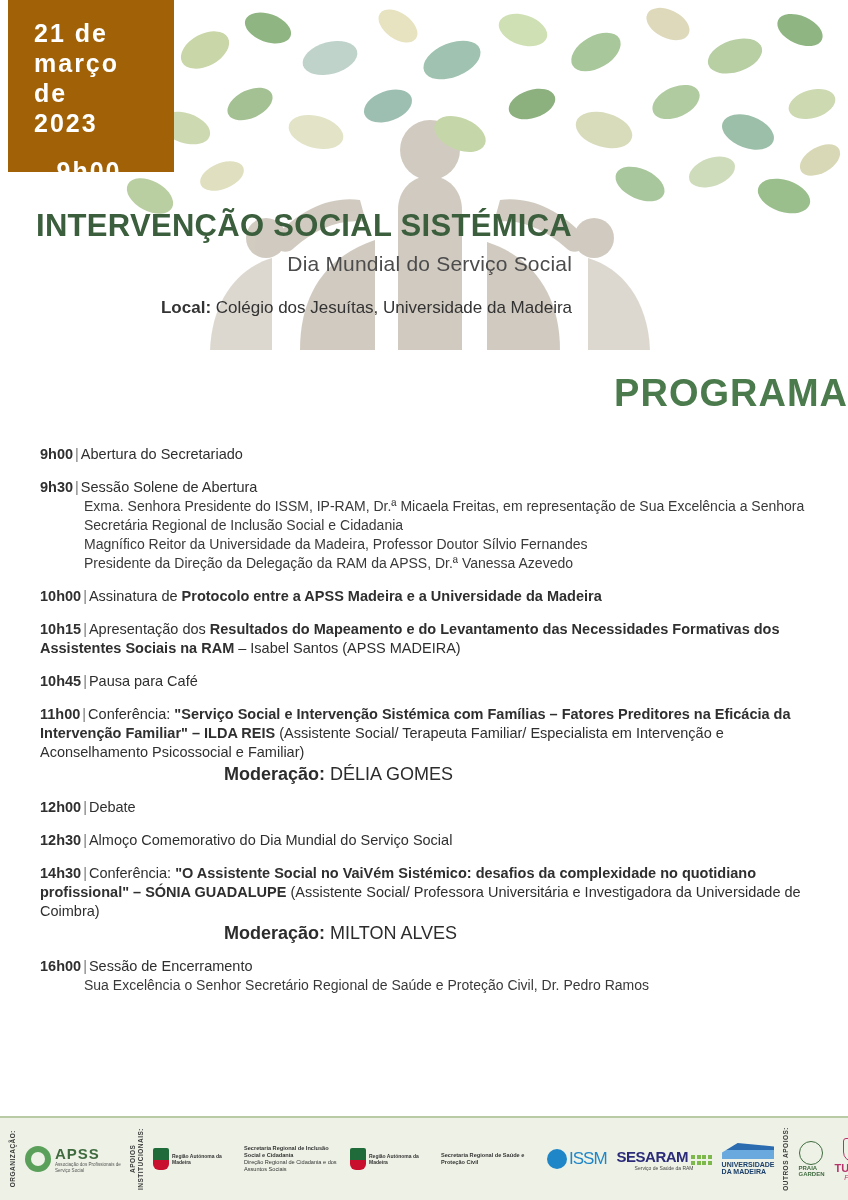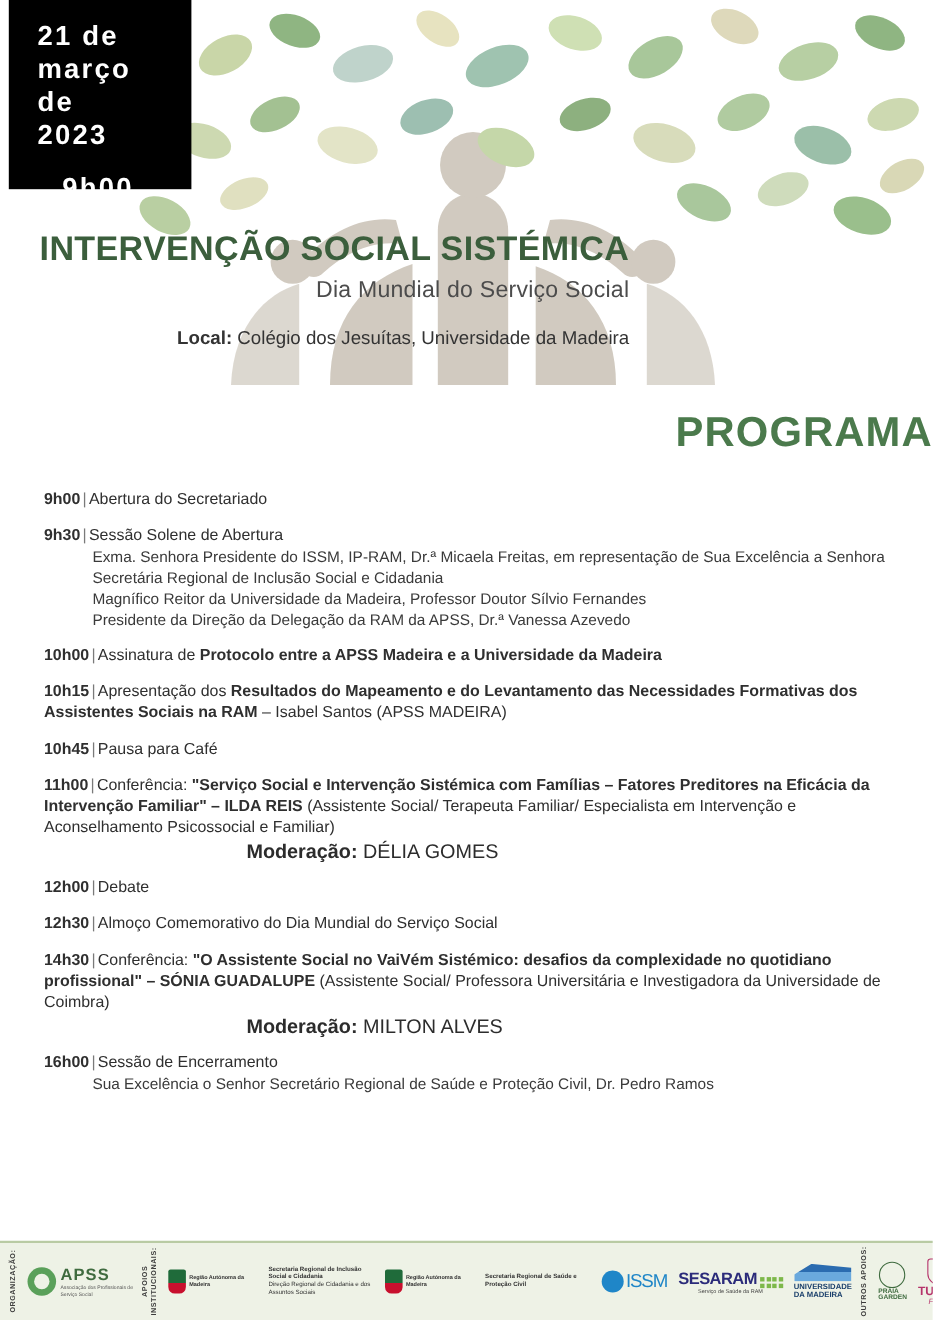--- a/index.html
+++ b/index.html
@@ -26,21 +26,21 @@
     position: absolute;
     inset: 0;
     overflow: hidden;
   }
   .date-box {
     position: absolute;
     left: 8px;
     top: 0;
     width: 166px;
     height: 172px;
-    background: #000000;
+    background: #a16207;
     color: #ffffff;
     padding: 18px 16px 0 26px;
     z-index: 5;
   }
   .date-line {
     font-weight: bold;
     font-size: 25px;
     letter-spacing: 2px;
     line-height: 30px;
     text-align: left;
@@ -114,21 +114,21 @@
   }
   .entry .mod b { font-weight: bold; }
   .entry .wrap { color: #2f2f2f; }
 
   
   .footer {
     position: absolute;
     left: 0;
     bottom: 0;
     width: 848px;
-    height: 72px;
+    height: 84px;
     background: #eef2e6;
     border-top: 2px solid #b9cba4;
     display: flex;
     align-items: center;
     padding: 0 6px;
   }
   .vlabel {
     writing-mode: vertical-rl;
     transform: rotate(180deg);
     font-size: 6.5px;

